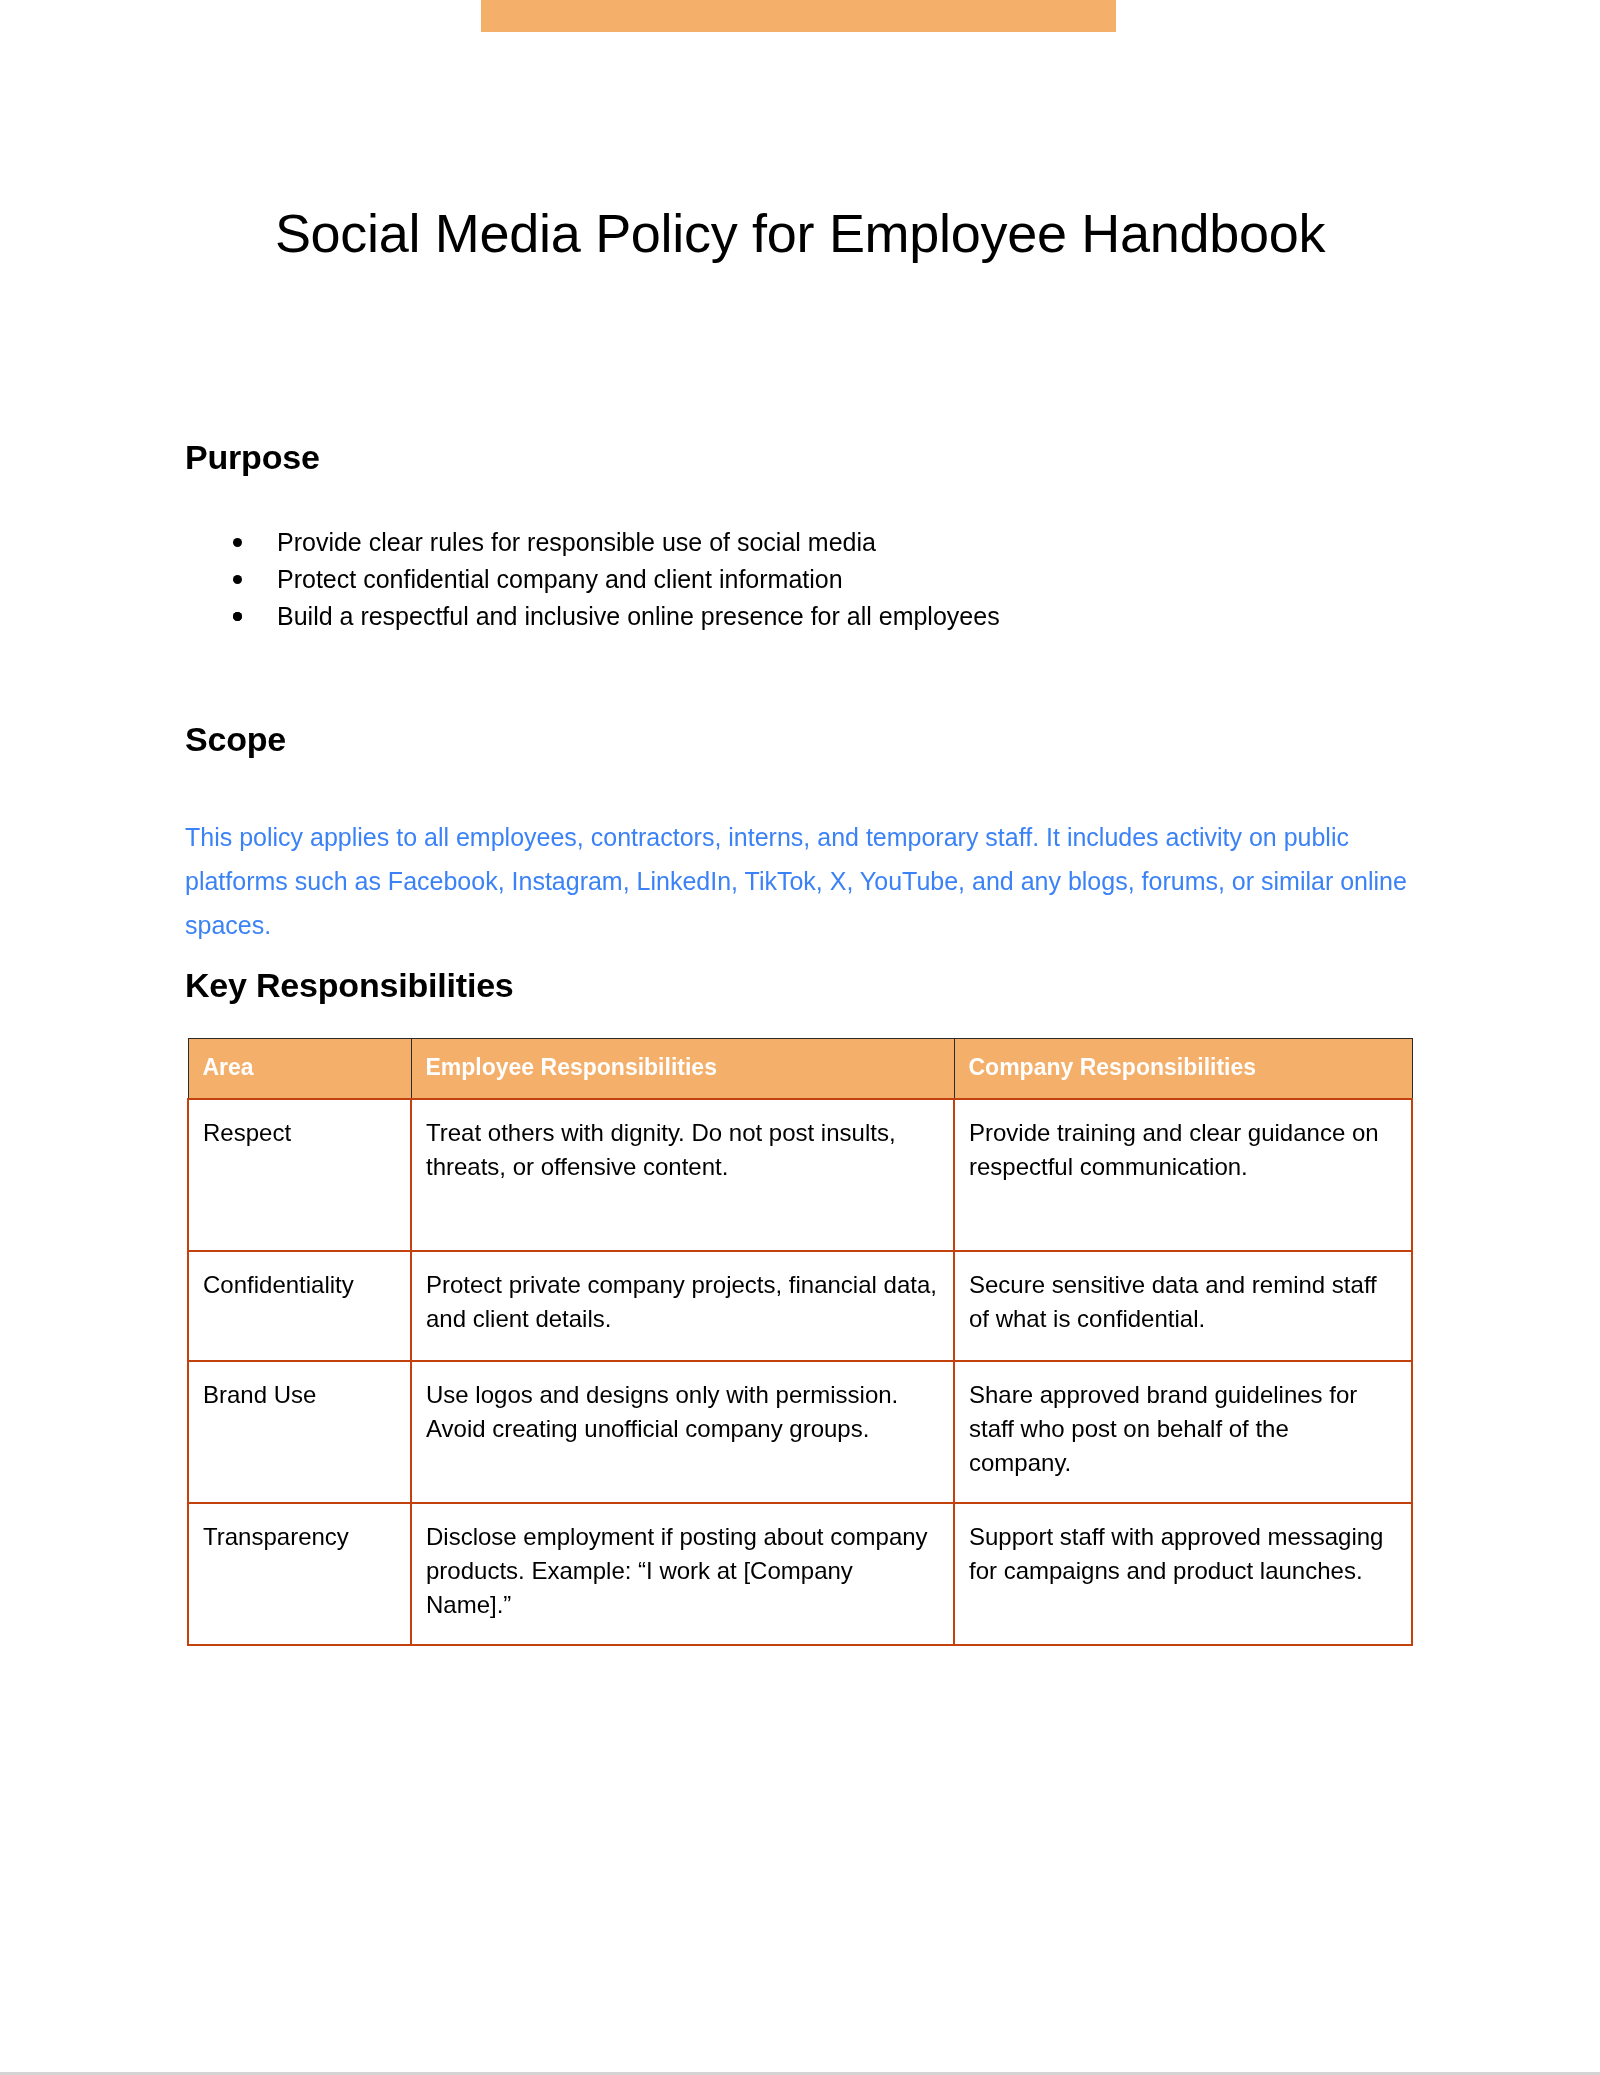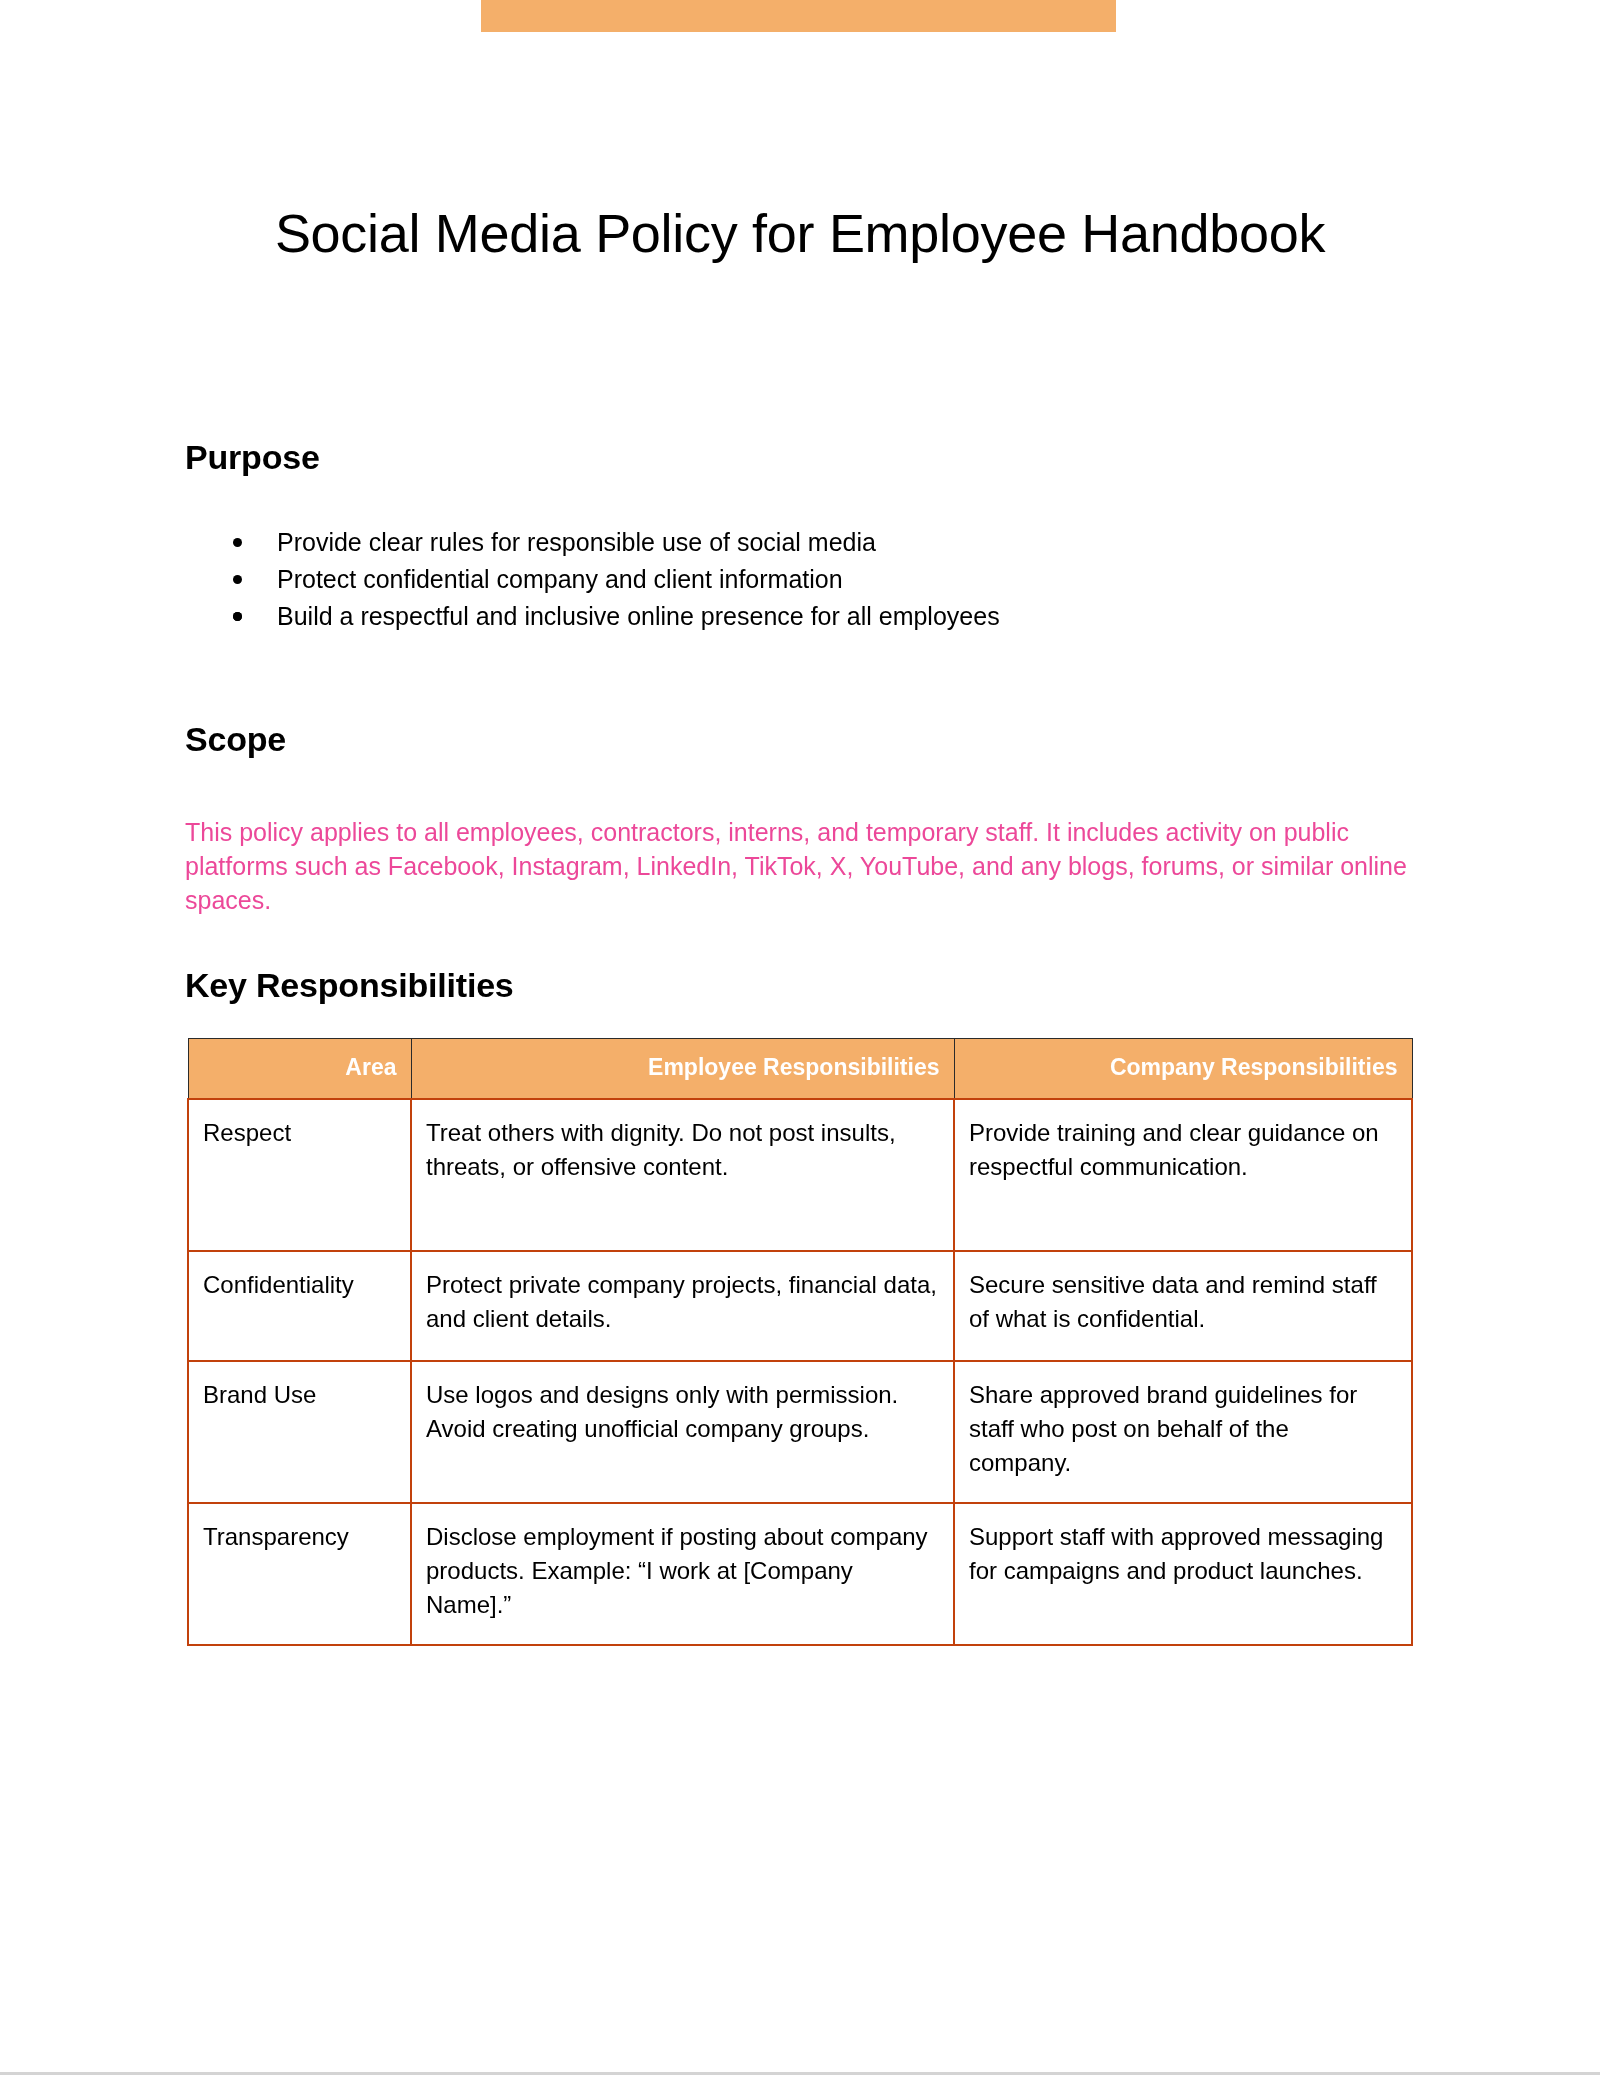--- a/index.html
+++ b/index.html
@@ -87,43 +87,43 @@
     border-radius: 50%;
     background: #000;
   }
   .scope-paragraph {
     position: absolute;
     left: 185px;
     top: 815px;
     width: 1232px;
     margin: 0;
     font-size: 25px;
-    line-height: 34px;
-    color: #ec4899;
+    line-height: 44px;
+    color: #3b82f6;
     text-align: left;
   }
 
   .resp-table {
     position: absolute;
     left: 187px;
     top: 1038px;
     width: 1224px;
     border-collapse: collapse;
     table-layout: fixed;
   }
   .resp-table col.c1 { width: 223px; }
   .resp-table col.c2 { width: 543px; }
   .resp-table col.c3 { width: 458px; }
 
   .resp-table th {
     background: #f4af6a;
     color: #ffffff;
     font-size: 23px;
     font-weight: bold;
-    text-align: right;
+    text-align: left;
     padding: 15px 14px 16px 14px;
     border: 1px solid #2b2b2b;
     vertical-align: middle;
     line-height: 1.2;
   }
   .resp-table td {
     font-size: 24px;
     line-height: 34px;
     color: #000000;
     padding: 16px 14px 20px 14px;

